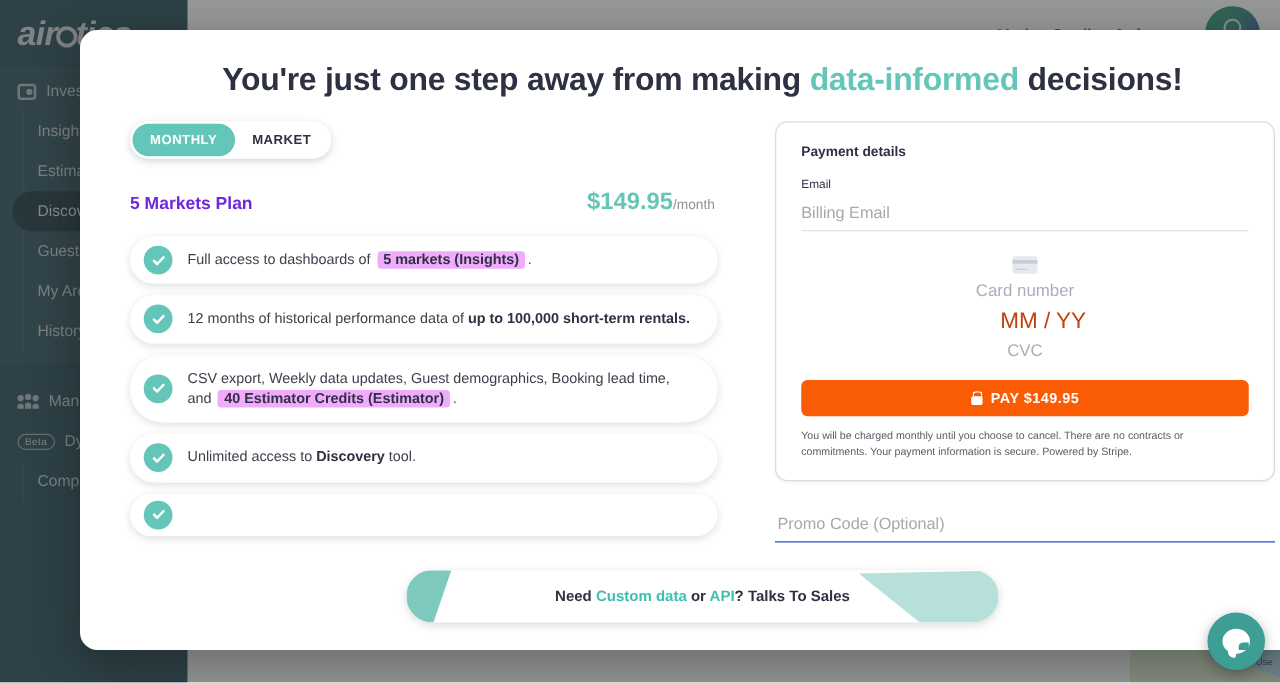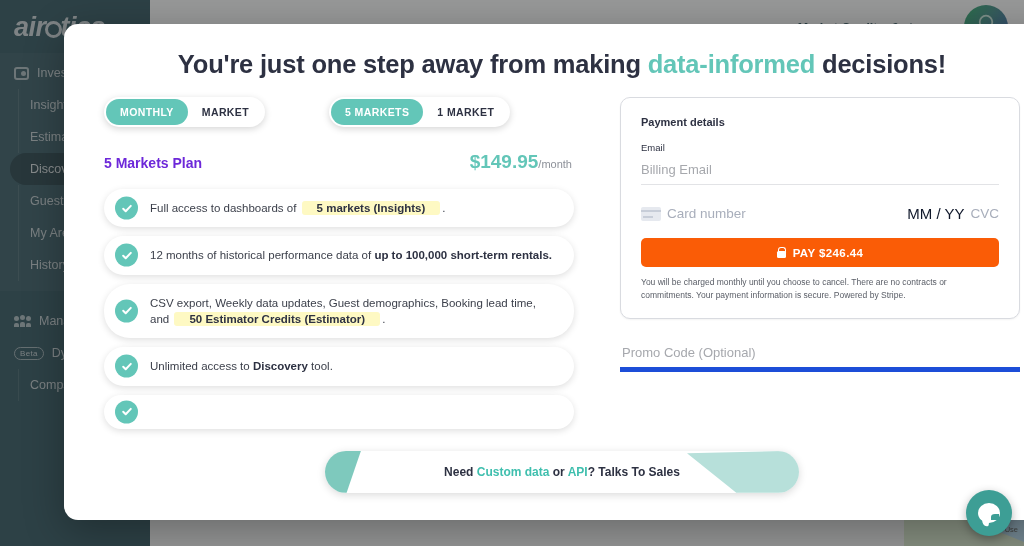--- a/index.html
+++ b/index.html
@@ -133,21 +133,21 @@
   .modal-title {
     text-align: center; margin-top: 26px;
     font-size: 25.5px; font-weight: 700; color: #2d3142; letter-spacing: -.2px;
   }
   .modal-title .hl { color: #63c6b8; }
 
   .cols { display: flex; padding: 0 40px; margin-top: 18px; }
   .left-col { width: 470px; flex: 0 0 470px; }
   .right-col { flex: 1; padding-left: 46px; }
 
-  .toggles { display: flex; gap: 64px; }
+  .toggles { display: flex; gap: 92px; }
   .seg {
     display: inline-flex; background: #fff; border-radius: 20px; padding: 2px;
     box-shadow: 0 2px 7px rgba(0,0,0,.17); height: 30px; align-items: center;
   }
   .seg button {
     border: none; background: transparent; cursor: pointer;
     font-family: inherit; font-size: 10.5px; font-weight: 700; letter-spacing: .4px;
     color: #2d3142; padding: 0 14px; height: 26px; border-radius: 16px;
   }
   .seg button.on { background: #63c6b8; color: #ffffff; }
@@ -169,22 +169,22 @@
     font-size: 11.5px; color: #3b3f4a; line-height: 1.42;
   }
   .feat .chk {
     position: absolute; left: 11px; top: 50%; transform: translateY(-50%);
     width: 23px; height: 23px; border-radius: 50%; background: #63c6b8;
     display: flex; align-items: center; justify-content: center;
   }
   .feat .chk svg { display:block; }
   .feat b { font-weight: 700; color: #2d3142; }
   .tagv {
-    background: #fef9c3; color: #2d3142; font-weight: 700; border-radius: 3px;
-    padding: 1px 15px; margin: 0 2px;
+    background: #f0abfc; color: #2d3142; font-weight: 700; border-radius: 3px;
+    padding: 1px 5px; margin: 0 2px;
   }
 
   .sales-bar {
     position: relative; margin: 22px 40px 0 40px; height: 42px;
     background: #fff; border-radius: 21px; box-shadow: 0 2px 8px rgba(0,0,0,.15);
     display: flex; align-items: center; justify-content: center;
     overflow: hidden;
     width: 474px; margin-left: auto; margin-right: auto;
   }
   .sales-bar .lcap {
@@ -208,33 +208,33 @@
   }
   .pay-head { font-size: 11px; font-weight: 700; color: #2d3142; margin-bottom: 14px; }
   .fld-label { font-size: 9.5px; color: #2d3142; margin-bottom: 7px; }
   .line-input {
     border: none; border-bottom: 1px solid #e2e3e6; width: 100%;
     font-family: inherit; font-size: 13px; color: #2d3142; padding: 2px 0 7px 0;
     outline: none; background: transparent;
   }
   .line-input::placeholder { color: #a6a8ad; }
   .card-row {
-    display: flex; align-items: center; gap: 6px; margin-top: 2px;
+    display: flex; align-items: center; gap: 6px; margin-top: 2px; flex-direction: column;
   }
   .card-chip {
     width: 20px; height: 14px; border-radius: 2px; background: #e6e9ef; position: relative; flex: 0 0 auto;
   }
   .card-chip::before {
     content:""; position:absolute; left:0; right:0; top:3px; height:2.5px; background:#c7cdd8;
   }
   .card-chip::after {
     content:""; position:absolute; left:2px; bottom:3px; width:10px; height:1.5px; background:#c7cdd8;
   }
   .card-num { flex: 1; font-size: 13.5px; color: #a8aebb; }
-  .card-exp { font-size: 15px; color: #0f172a; margin-left: 29px; }
+  .card-exp { font-size: 18px; color: #c2410c; margin-left: 29px; }
   .card-cvc { font-size: 13.5px; color: #a8aebb; }
   .pay-btn {
     margin-top: 16px; width: 100%; height: 29px; border: none; border-radius: 5px;
     background: #fa5c06; color: #fff; font-family: inherit;
     font-size: 11.5px; font-weight: 700; letter-spacing: .4px; cursor: pointer;
     display: flex; align-items: center; justify-content: center; gap: 7px;
   }
   .lock {
     width: 9px; height: 11px; position: relative; display:inline-block;
   }
@@ -246,21 +246,21 @@
     content:""; position:absolute; top:0; left:1.8px; width:5.4px; height:6px;
     border:1.6px solid #fff; border-bottom:none; border-radius:3px 3px 0 0;
   }
   .pay-note {
     margin-top: 9px; font-size: 8.5px; color: #595d66; line-height: 1.55;
   }
   .promo {
     margin-top: 24px;
   }
   .promo-input {
-    border: none; border-bottom: 5px solid #1d4ed8; width: 100%;
+    border: none; border-bottom: 1px solid #1d4ed8; width: 100%;
     font-family: inherit; font-size: 13px; color: #2d3142; padding: 2px 0 7px 2px;
     outline: none; background: transparent;
   }
   .promo-input::placeholder { color: #a6a8ad; }
   .promo-note { margin-top: 9px; font-size: 9px; color: #4b4f57; }
 
   
   .chat-fab {
     position: absolute; right: 12px; bottom: 10px; width: 46px; height: 46px;
     border-radius: 50%; background: #3d9e95;
@@ -380,24 +380,20 @@
     </div>
 
     <div class="cols">
 
       <div class="left-col">
 
         <div class="toggles">
           <div class="seg">
             <button class="on">MONTHLY</button>
             <button>MARKET</button>
-          </div>
-          <div class="seg">
-            <button class="on">5 MARKETS</button>
-            <button>1 MARKET</button>
           </div>
         </div>
 
         <div class="plan-row">
           <div class="plan-name">5 Markets Plan</div>
           <div class="plan-price">
             <span>$149.95</span><span class="per">/month</span>
           </div>
         </div>
 
@@ -417,21 +413,21 @@
                 </svg>
               </span>
               <span>12 months of historical performance data of <b>up to 100,000 short-term rentals.</b></span>
             </div>
             <div class="feat">
               <span class="chk">
                 <svg width="12" height="12" viewBox="0 0 12 12">
                   <path d="M2.2 6.2 L4.7 8.7 L9.8 3.4" fill="none" stroke="#ffffff" stroke-width="2" stroke-linecap="round" stroke-linejoin="round"></path>
                 </svg>
               </span>
-              <span>CSV export, Weekly data updates, Guest demographics, Booking lead time, and <span class="tagv">50 Estimator Credits (Estimator)</span>.</span>
+              <span>CSV export, Weekly data updates, Guest demographics, Booking lead time, and <span class="tagv">40 Estimator Credits (Estimator)</span>.</span>
             </div>
             <div class="feat">
               <span class="chk">
                 <svg width="12" height="12" viewBox="0 0 12 12">
                   <path d="M2.2 6.2 L4.7 8.7 L9.8 3.4" fill="none" stroke="#ffffff" stroke-width="2" stroke-linecap="round" stroke-linejoin="round"></path>
                 </svg>
               </span>
               <span>Unlimited access to <b>Discovery</b> tool.</span>
             </div>
             <div class="feat">
@@ -454,21 +450,21 @@
           <div style="height:18px"></div>
           <div class="card-row">
             <span class="card-chip"></span>
             <span class="card-num">Card number</span>
             <span class="card-exp">MM / YY</span>
             <span class="card-cvc">CVC</span>
           </div>
 
           <button class="pay-btn">
             <span class="lock"></span>
-            <span>PAY $246.44</span>
+            <span>PAY $149.95</span>
           </button>
 
           <div class="pay-note">You will be charged monthly until you choose to cancel. There are no contracts or commitments. Your payment information is secure. Powered by Stripe.</div>
         </div>
 
         <div class="promo">
           <input class="promo-input" type="text" placeholder="Promo Code (Optional)" style="">
         </div>
       </div>
     </div>

